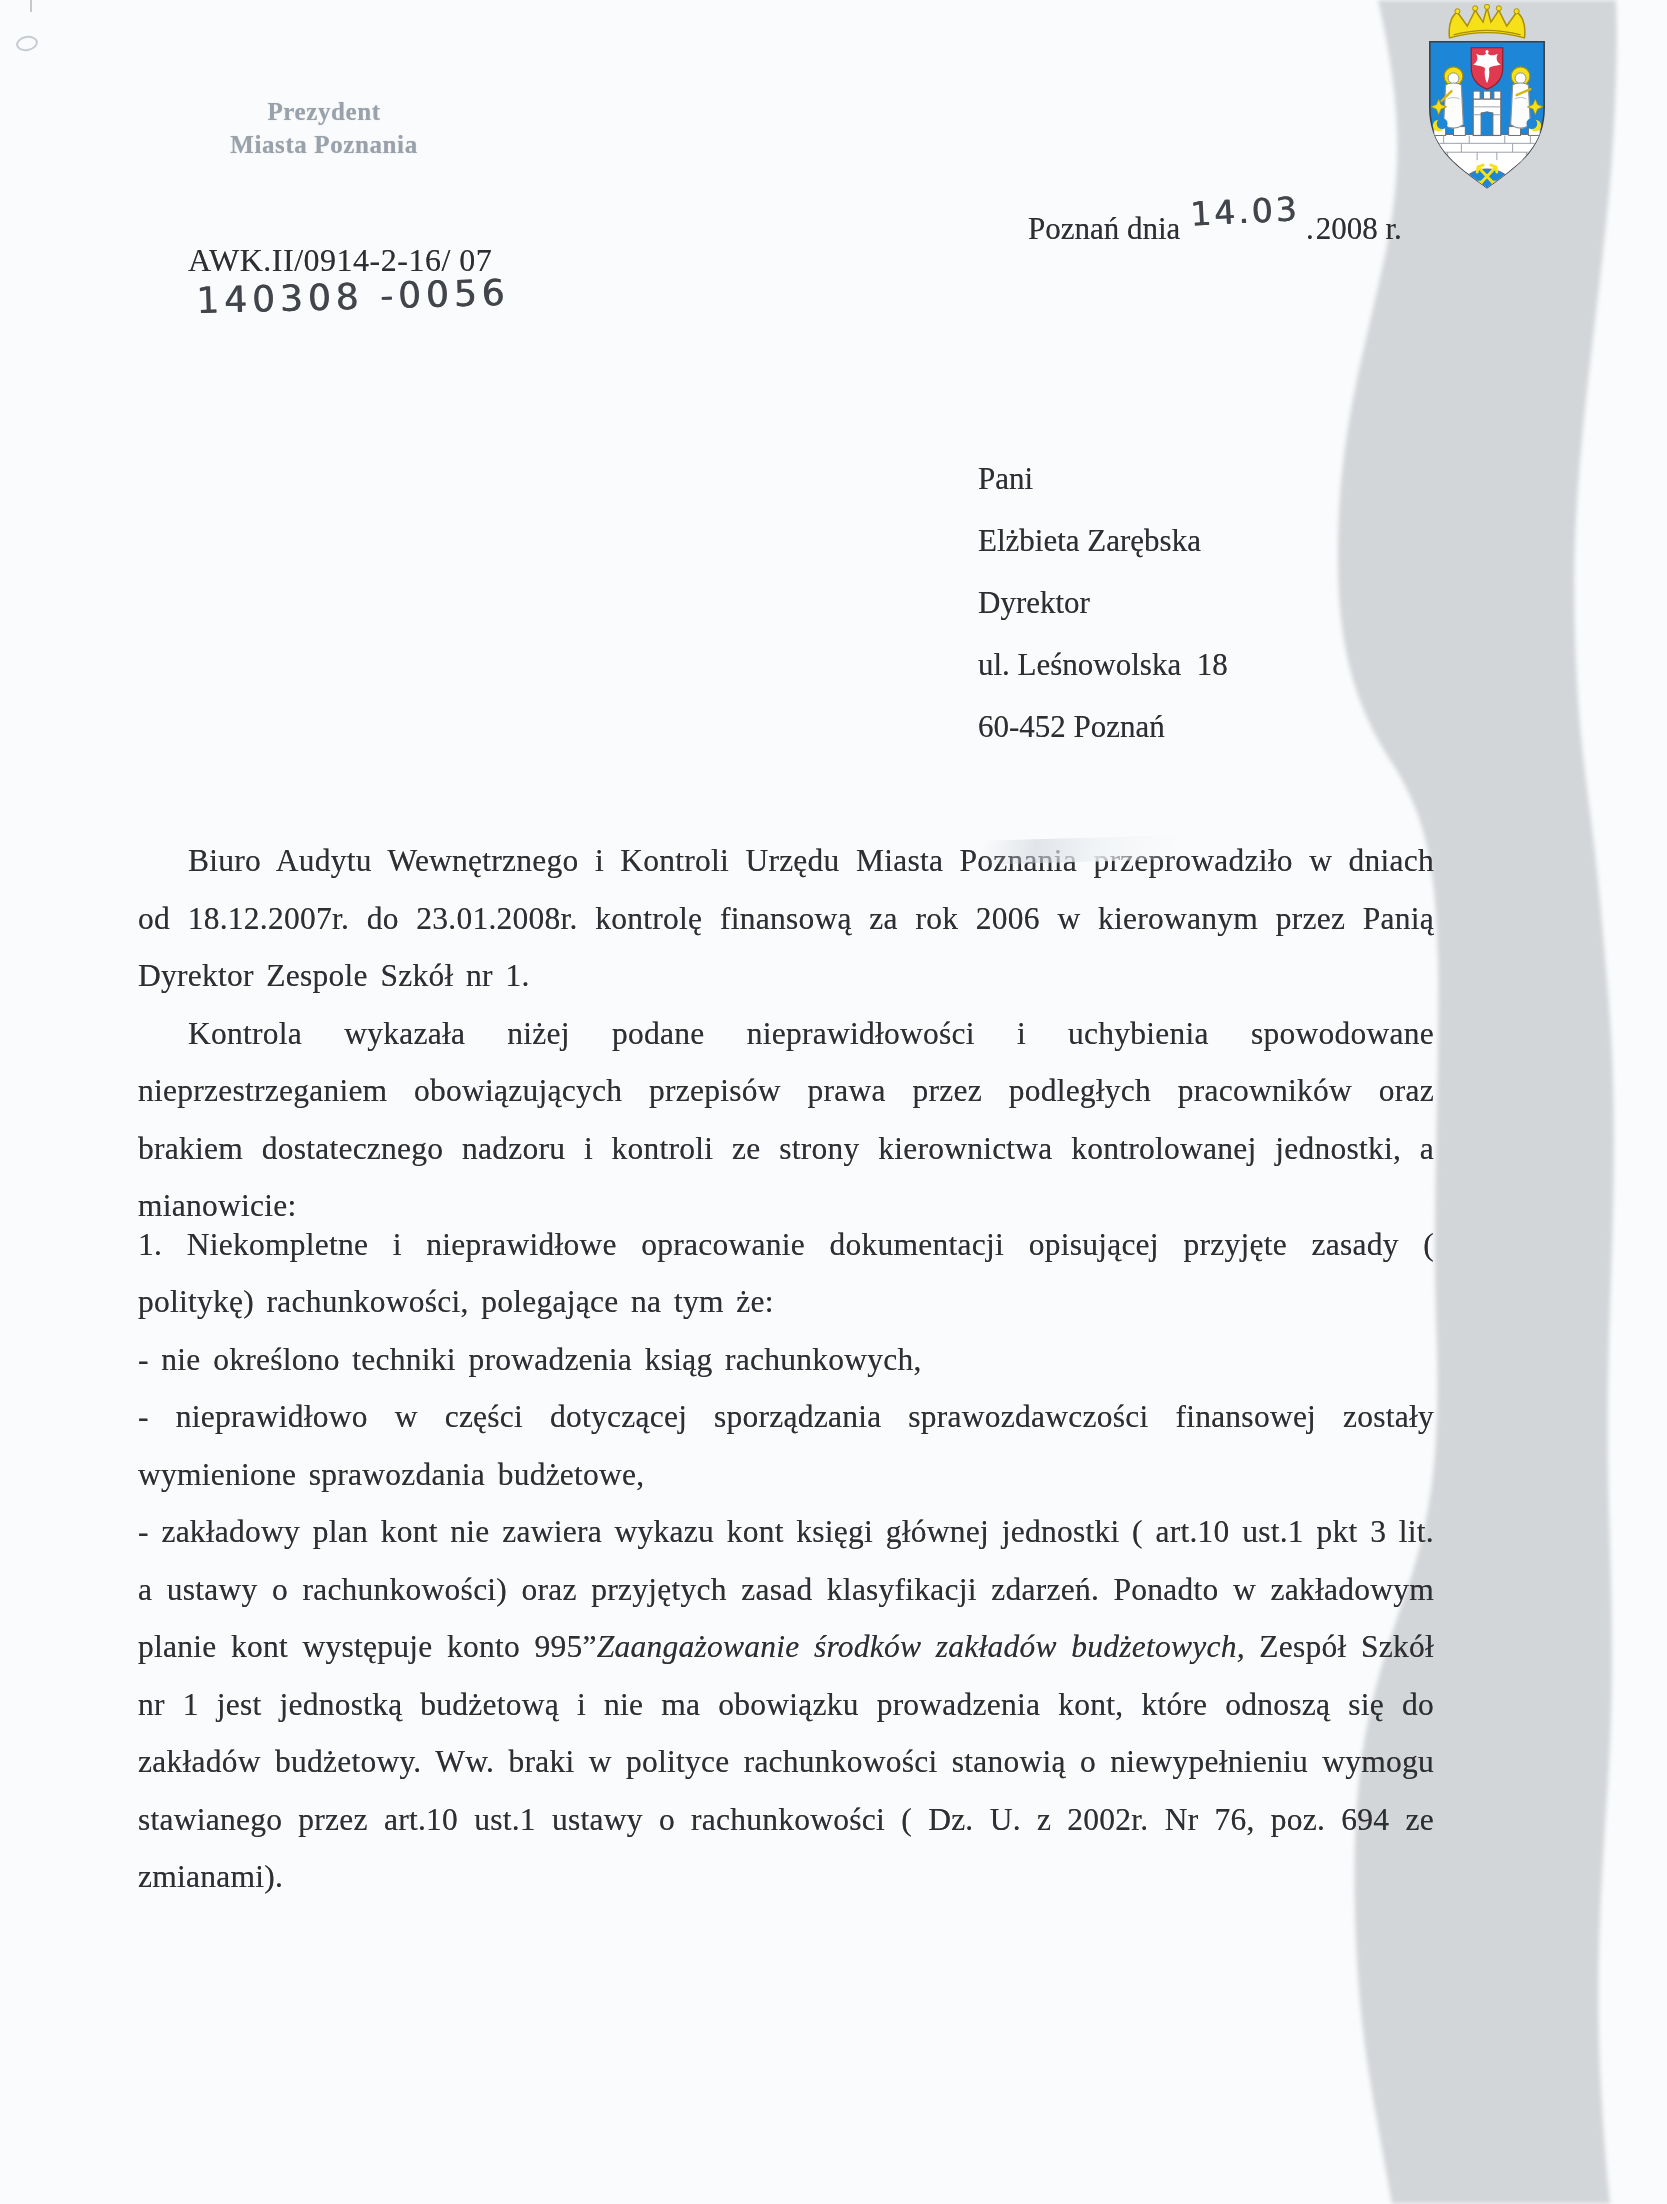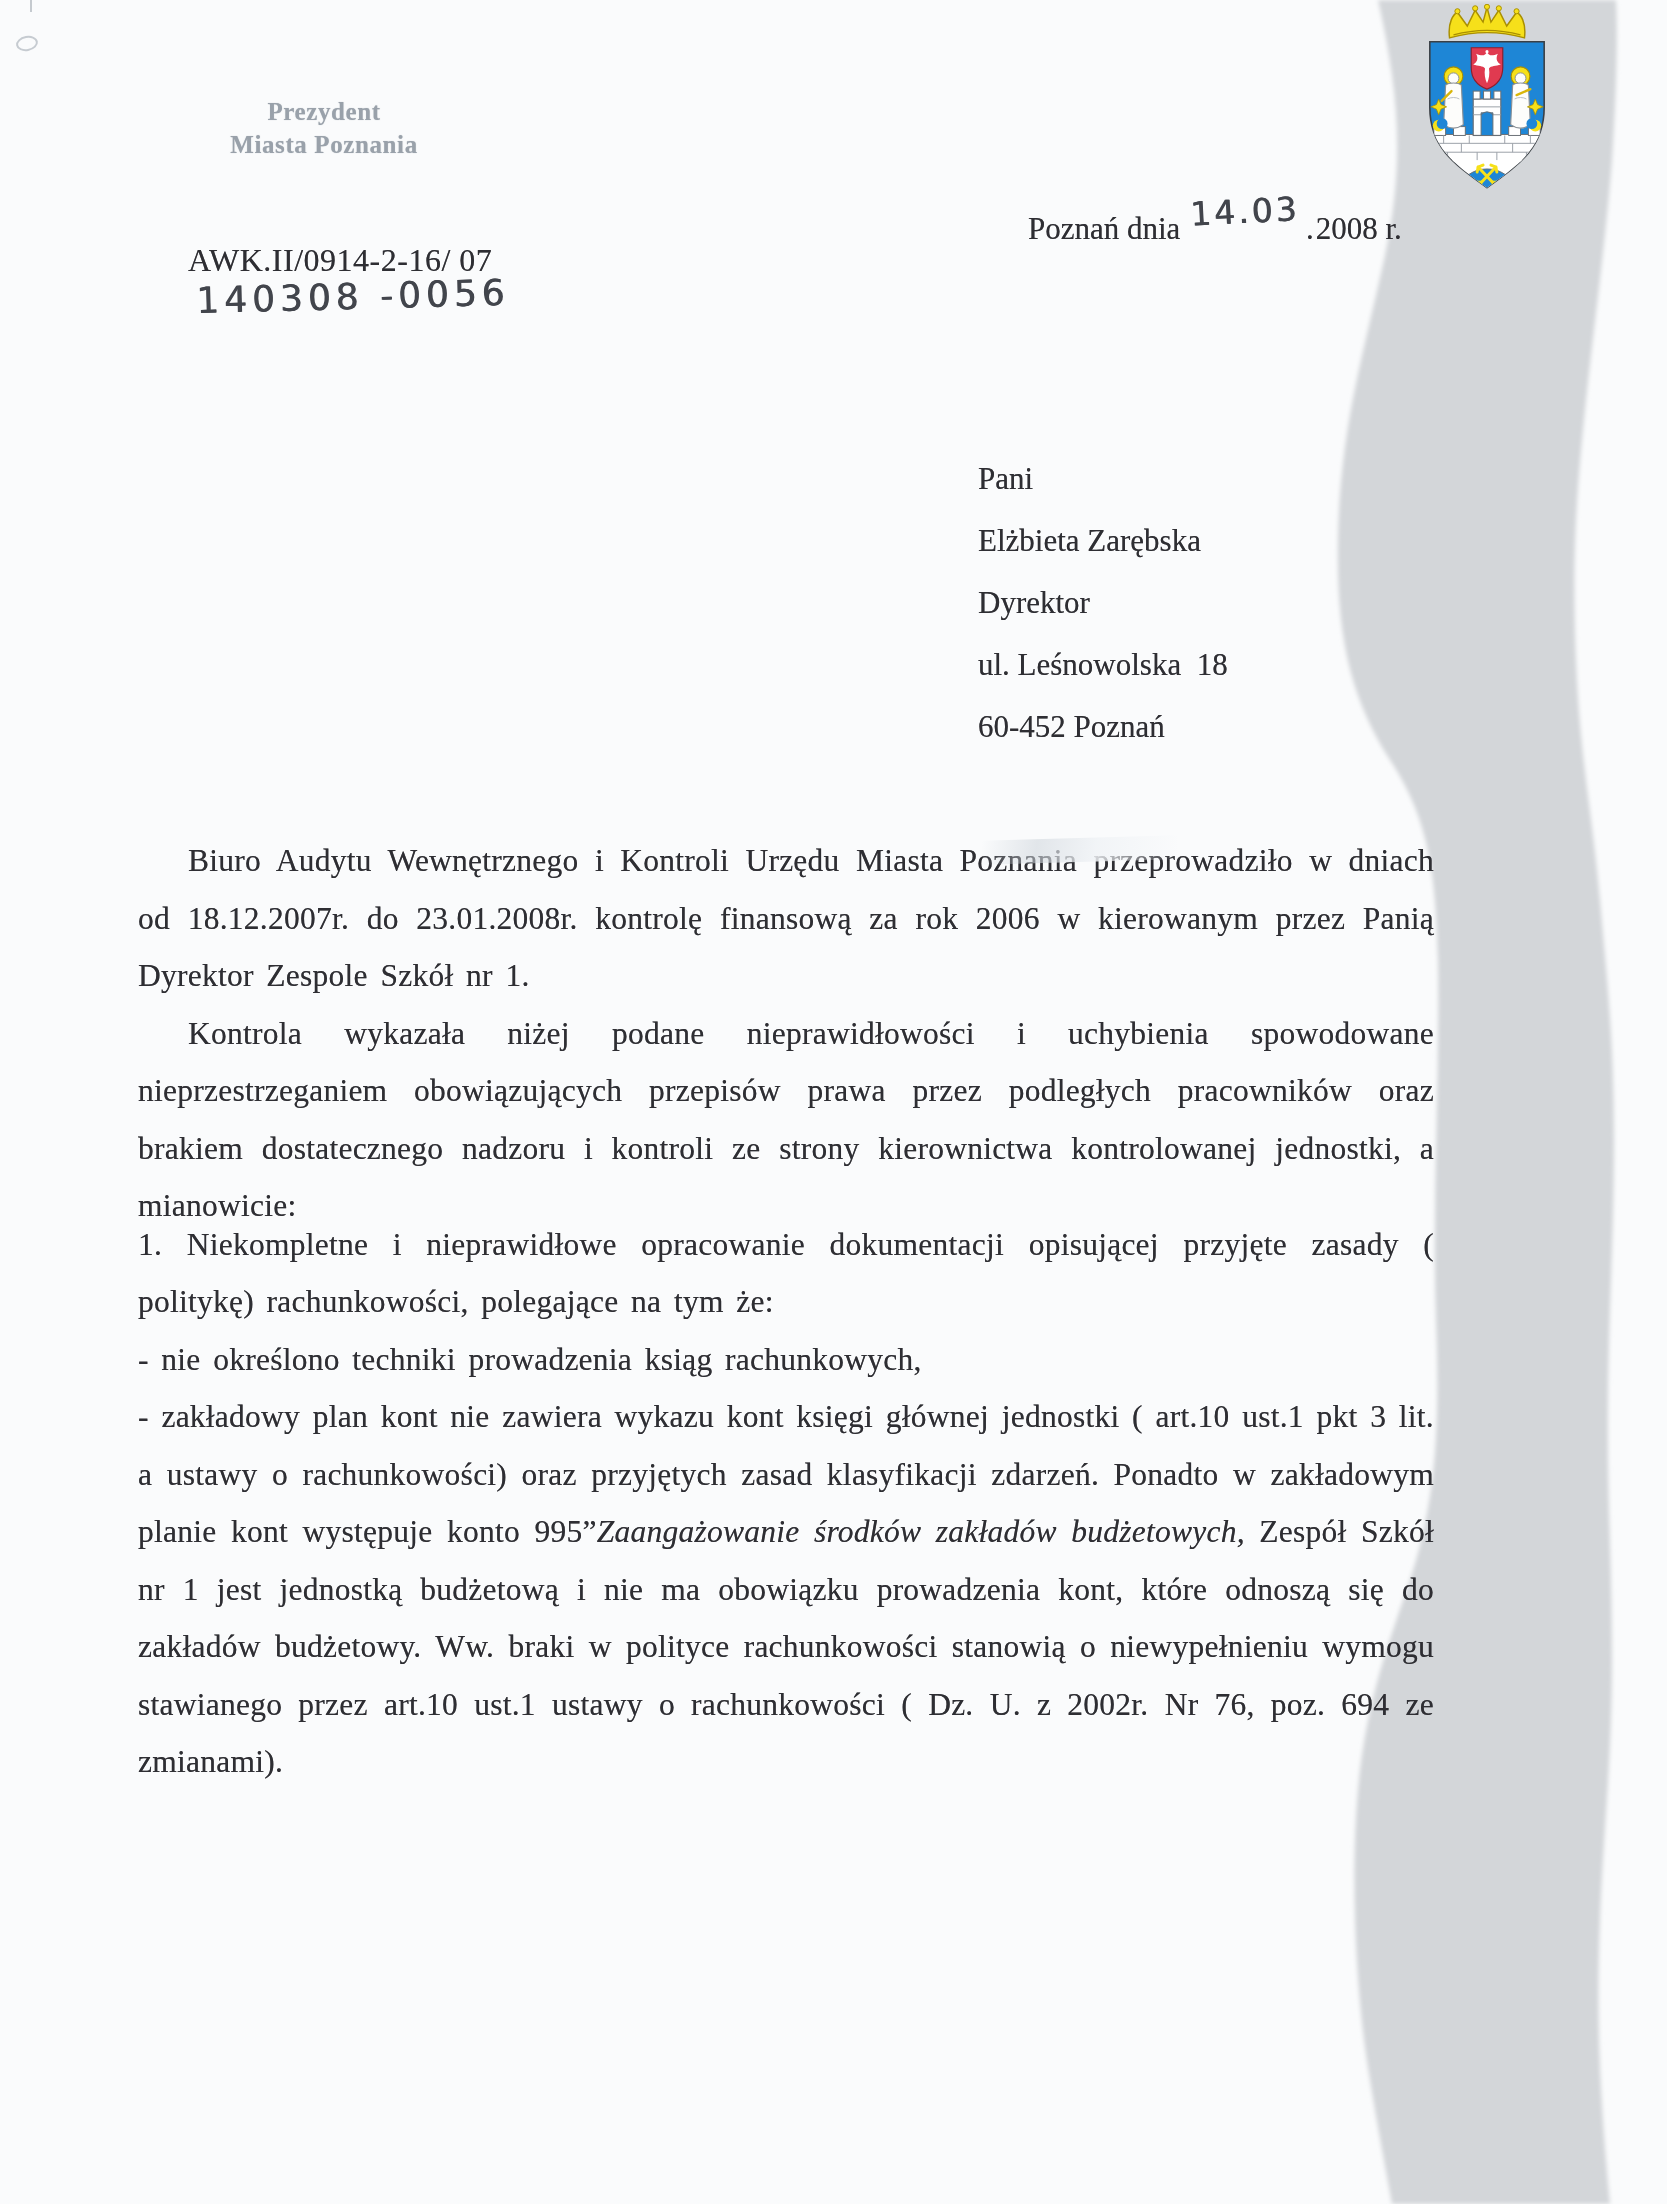--- a/index.html
+++ b/index.html
@@ -218,20 +218,21 @@
     <div class="recipient-line">Dyrektor</div>
     <div class="recipient-line">ul. Leśnowolska  18</div>
     <div class="recipient-line">60-452 Poznań</div>
   </div>
 
   <div class="layer body-text">
     <p class="par-indent">Biuro Audytu Wewnętrznego i Kontroli Urzędu Miasta Poznania przeprowadziło w dniach od 18.12.2007r. do 23.01.2008r. kontrolę finansową za rok 2006 w kierowanym przez Panią Dyrektor Zespole Szkół nr 1.</p>
     <p class="par-indent">Kontrola wykazała niżej podane nieprawidłowości i uchybienia spowodowane nieprzestrzeganiem obowiązujących przepisów prawa przez podległych pracowników oraz brakiem dostatecznego nadzoru i kontroli ze strony kierownictwa kontrolowanej jednostki, a mianowicie:</p>
     <p class="item-first">1. Niekompletne i nieprawidłowe opracowanie dokumentacji opisującej przyjęte zasady ( politykę) rachunkowości, polegające na tym że:</p>
     <p>- nie określono techniki prowadzenia ksiąg rachunkowych,</p>
+    <p>- nieprawidłowo w części dotyczącej sporządzania sprawozdawczości finansowej zostały wymienione sprawozdania budżetowe,</p>
     <p><span>- zakładowy plan kont nie zawiera wykazu kont księgi głównej jednostki ( art.10 ust.1 pkt 3 lit. a ustawy o rachunkowości) oraz przyjętych zasad klasyfikacji zdarzeń. Ponadto w zakładowym planie kont występuje konto 995”</span><span class="it">Zaangażowanie środków zakładów budżetowych,</span><span> Zespół Szkół nr 1 jest jednostką budżetową i nie ma obowiązku prowadzenia kont, które odnoszą się do zakładów budżetowy. Ww. braki w polityce rachunkowości stanowią o niewypełnieniu wymogu stawianego przez art.10 ust.1 ustawy o rachunkowości ( Dz. U. z 2002r. Nr 76, poz. 694 ze zmianami).</span></p>
   </div>
 
   <div class="layer smear"></div>
   <div class="layer corner-mark"></div>
   <div class="layer corner-scratch"></div>
 
 </div>
 
 </body></html>

